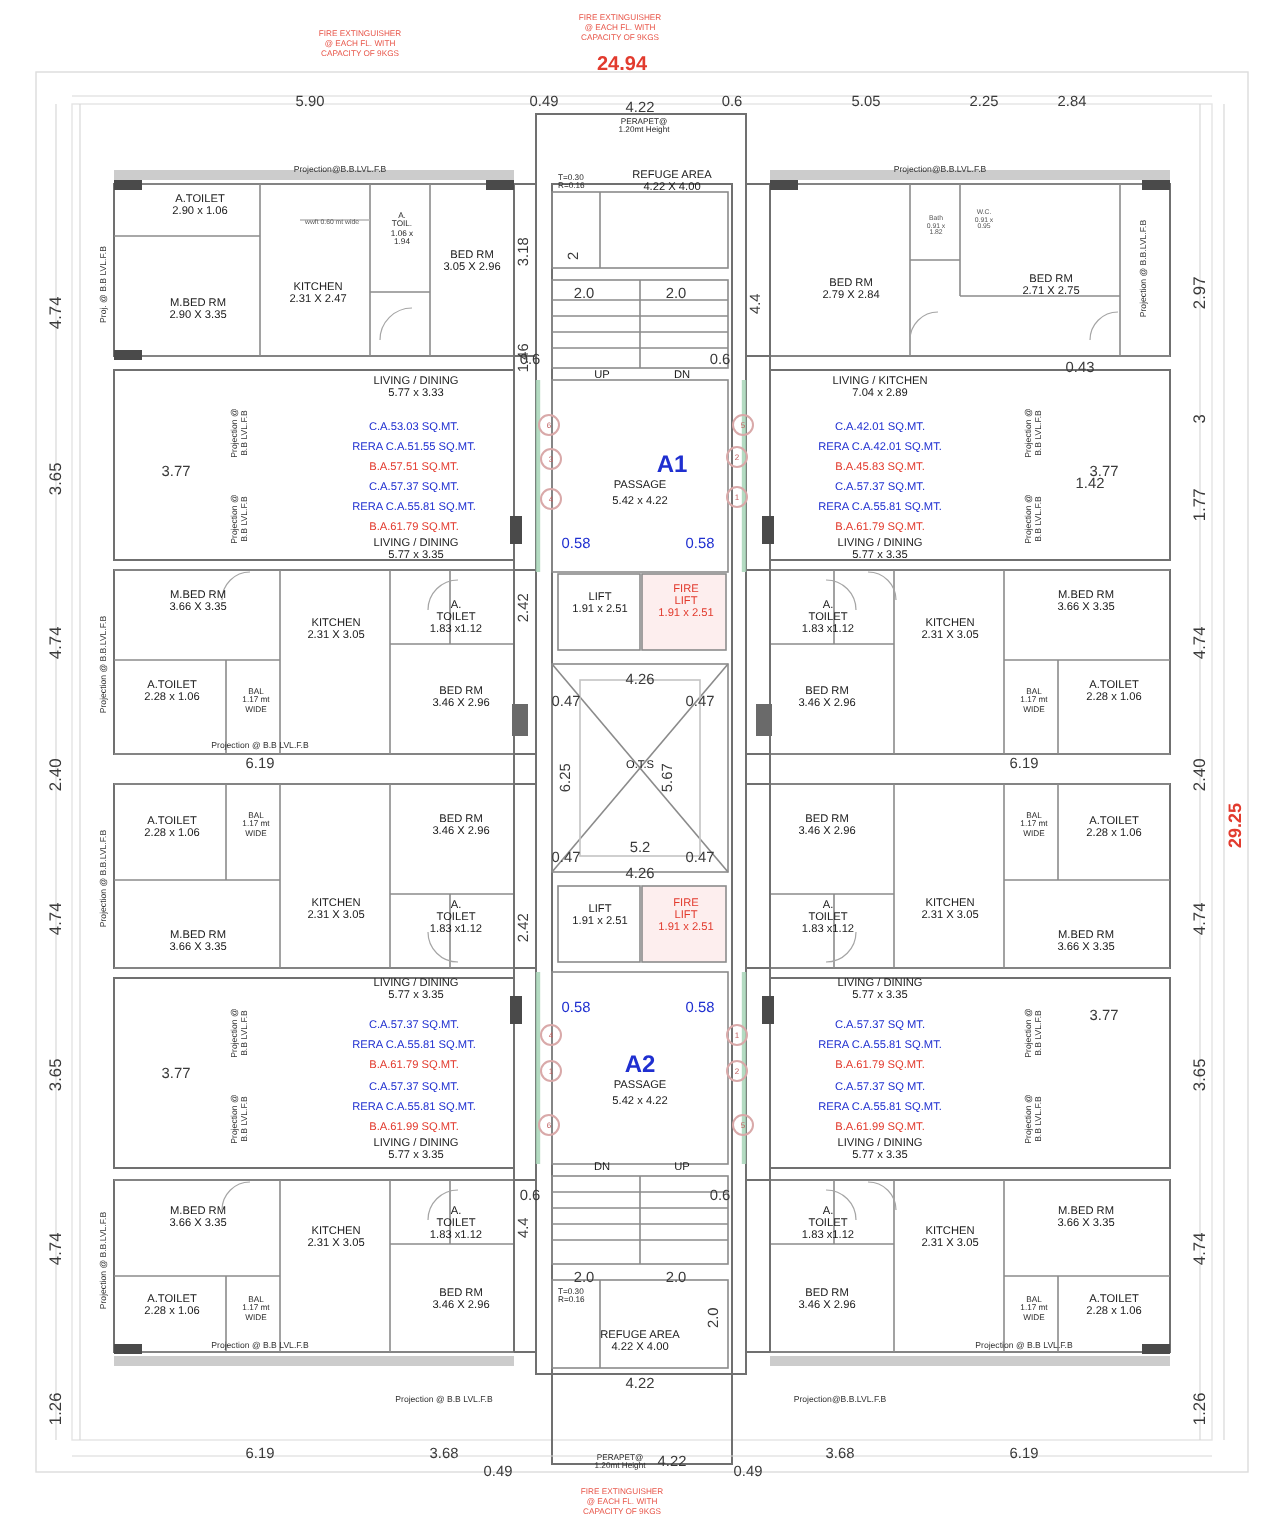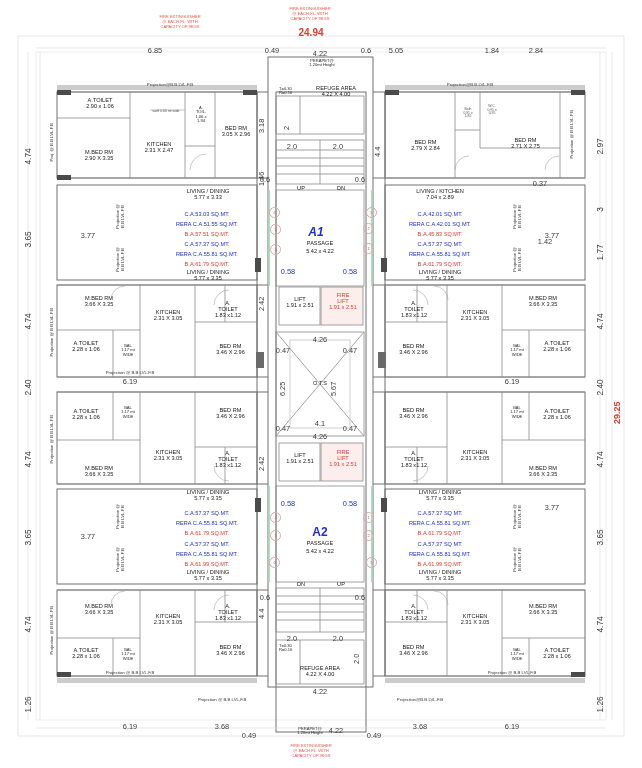--- a/index.html
+++ b/index.html
@@ -270,26 +270,26 @@
     <span>@ EACH FL. WITH</span><br>
     <span>CAPACITY OF 9KGS</span>
   </div>
   <div class="t redf c" style="left:310px;top:6px;">
     <span>FIRE EXTINGUISHER</span><br>
     <span>@ EACH FL. WITH</span><br>
     <span>CAPACITY OF 9KGS</span>
   </div>
   <div class="t c" style="left:311px;top:28px;font-size:10px;color:#e23b2e;font-weight:bold;">24.94</div>
 
-  <div class="t dim c" style="left:155px;top:47px;">6.85</div>
+  <div class="t dim c" style="left:155px;top:47px;">5.90</div>
   <div class="t dim c" style="left:272px;top:47px;">0.49</div>
   <div class="t dim c" style="left:320px;top:50px;">4.22</div>
   <div class="t dim c" style="left:366px;top:47px;">0.6</div>
-  <div class="t dim c" style="left:396px;top:47px;">5.05</div>
-  <div class="t dim c" style="left:492px;top:47px;">1.84</div>
+  <div class="t dim c" style="left:433px;top:47px;">5.05</div>
+  <div class="t dim c" style="left:492px;top:47px;">2.25</div>
   <div class="t dim c" style="left:536px;top:47px;">2.84</div>
 
   <div class="t tiny c" style="left:322px;top:59px;">
     <span>PERAPET@</span><br><span>1.20mt Height</span>
   </div>
 
   <div class="t rm" style="left:306px;top:86px;width:60px;">
     <span>REFUGE AREA</span><br><span>4.22 X 4.00</span>
   </div>
   <div class="t tiny" style="left:279px;top:87px;text-align:left;">
@@ -300,21 +300,21 @@
   <div class="t dim vert" style="left:287px;top:124px;">2</div>
   <div class="t dim vert" style="left:262px;top:122px;">3.18</div>
   <div class="t dim vert" style="left:378px;top:148px;">4.4</div>
   <div class="t dim vert" style="left:262px;top:175px;">1.46</div>
   <div class="t dim c" style="left:265px;top:176px;">0.6</div>
   <div class="t dim c" style="left:360px;top:176px;">0.6</div>
 
   <div class="t rm" style="left:286px;top:186px;width:30px;">UP</div>
   <div class="t rm" style="left:326px;top:186px;width:30px;">DN</div>
 
-  <div class="t label-big" style="left:288px;top:226px;width:56px;font-style:italic;">A1</div>
+  <div class="t label-big" style="left:308px;top:226px;width:56px;">A1</div>
   <div class="t rm" style="left:292px;top:241px;width:56px;">PASSAGE</div>
   <div class="t rm" style="left:292px;top:249px;width:56px;">5.42 x 4.22</div>
 
   <div class="t dim c" style="left:288px;top:268px;color:#1f2fd0;">0.58</div>
   <div class="t dim c" style="left:350px;top:268px;color:#1f2fd0;">0.58</div>
 
   <div class="t rm" style="left:280px;top:297px;width:40px;">
     <span>LIFT</span><br><span>1.91 x 2.51</span>
   </div>
   <div class="t rm" style="left:322px;top:293px;width:42px;color:#e23b2e;">
@@ -322,21 +322,21 @@
   </div>
   <div class="t dim vert" style="left:262px;top:300px;">2.42</div>
   <div class="t dim vert" style="left:262px;top:460px;">2.42</div>
 
   <div class="t dim c" style="left:320px;top:336px;">4.26</div>
   <div class="t dim c" style="left:283px;top:347px;">0.47</div>
   <div class="t dim c" style="left:350px;top:347px;">0.47</div>
   <div class="t rm" style="left:300px;top:381px;width:40px;">O.T.S</div>
   <div class="t dim vert" style="left:334px;top:385px;">5.67</div>
   <div class="t dim vert" style="left:283px;top:385px;">6.25</div>
-  <div class="t dim c" style="left:320px;top:420px;">4.1</div>
+  <div class="t dim c" style="left:320px;top:420px;">5.2</div>
   <div class="t dim c" style="left:283px;top:425px;">0.47</div>
   <div class="t dim c" style="left:350px;top:425px;">0.47</div>
   <div class="t dim c" style="left:320px;top:433px;">4.26</div>
 
   <div class="t rm" style="left:280px;top:453px;width:40px;">
     <span>LIFT</span><br><span>1.91 x 2.51</span>
   </div>
   <div class="t rm" style="left:322px;top:450px;width:42px;color:#e23b2e;">
     <span>FIRE</span><br><span>LIFT</span><br><span>1.91 x 2.51</span>
   </div>
@@ -399,21 +399,21 @@
   <div class="t mini" style="left:457px;top:108px;width:22px;">
     <span>Bath</span><br><span>0.91 x</span><br><span>1.82</span>
   </div>
   <div class="t mini" style="left:481px;top:105px;width:22px;">
     <span>W.C.</span><br><span>0.91 x</span><br><span>0.95</span>
   </div>
   <div class="t rm" style="left:498px;top:138px;width:55px;">
     <span>BED RM</span><br><span>2.71 X 2.75</span>
   </div>
   <div class="t proj vert" style="left:572px;top:132px;">Projection @ B.B.LVL.F.B</div>
-  <div class="t dim c" style="left:540px;top:180px;">0.37</div>
+  <div class="t dim c" style="left:540px;top:180px;">0.43</div>
 
   <div class="t rm" style="left:160px;top:189px;width:96px;">
     <span>LIVING / DINING</span><br><span>5.77 x 3.33</span>
   </div>
   <div class="t rm blue" style="left:152px;top:212px;width:110px;">C.A.53.03 SQ.MT.</div>
   <div class="t rm blue" style="left:152px;top:222px;width:110px;">RERA C.A.51.55 SQ.MT.</div>
   <div class="t rm red" style="left:152px;top:232px;width:110px;">B.A.57.51 SQ.MT.</div>
 
   <div class="t rm blue" style="left:152px;top:242px;width:110px;">C.A.57.37 SQ.MT.</div>
   <div class="t rm blue" style="left:152px;top:252px;width:110px;">RERA C.A.55.81 SQ.MT.</div>

